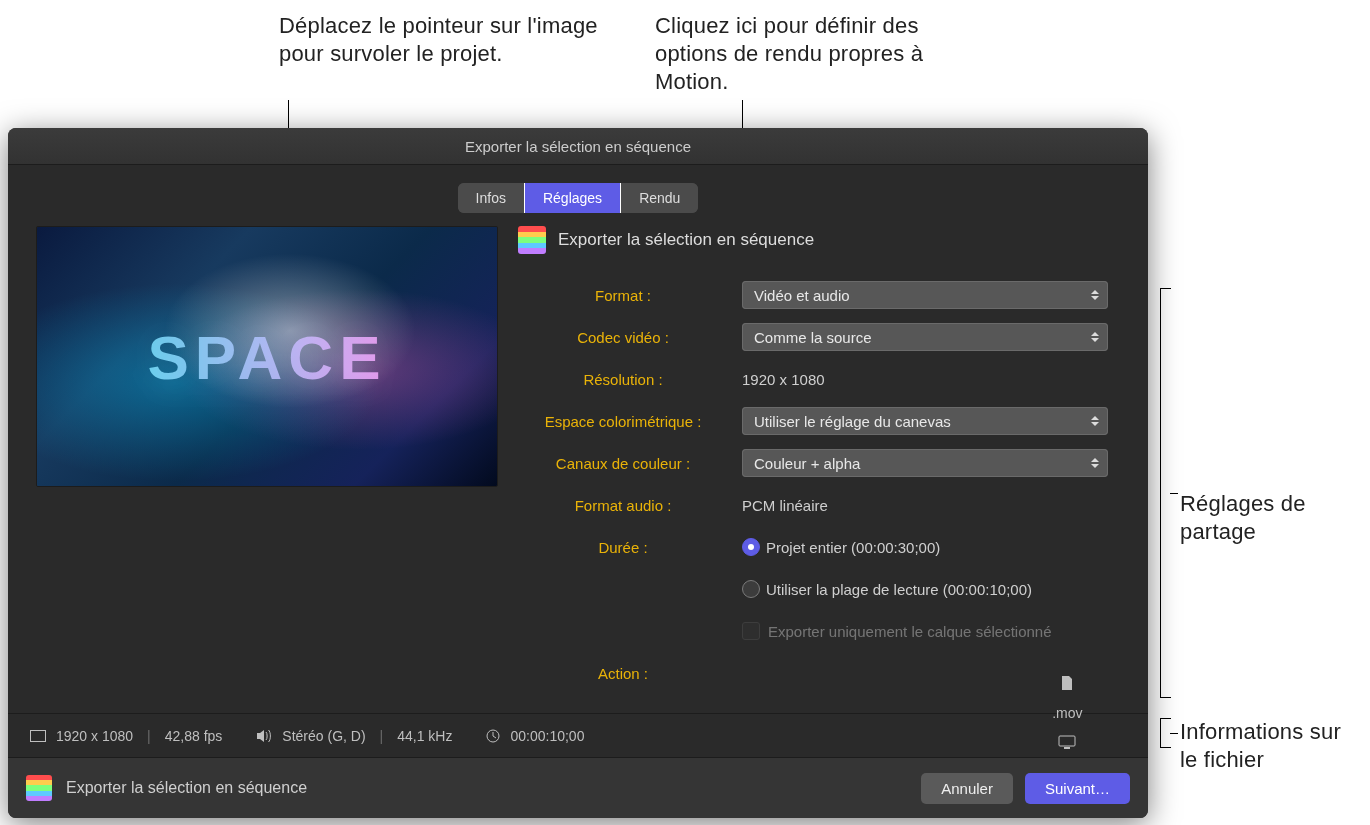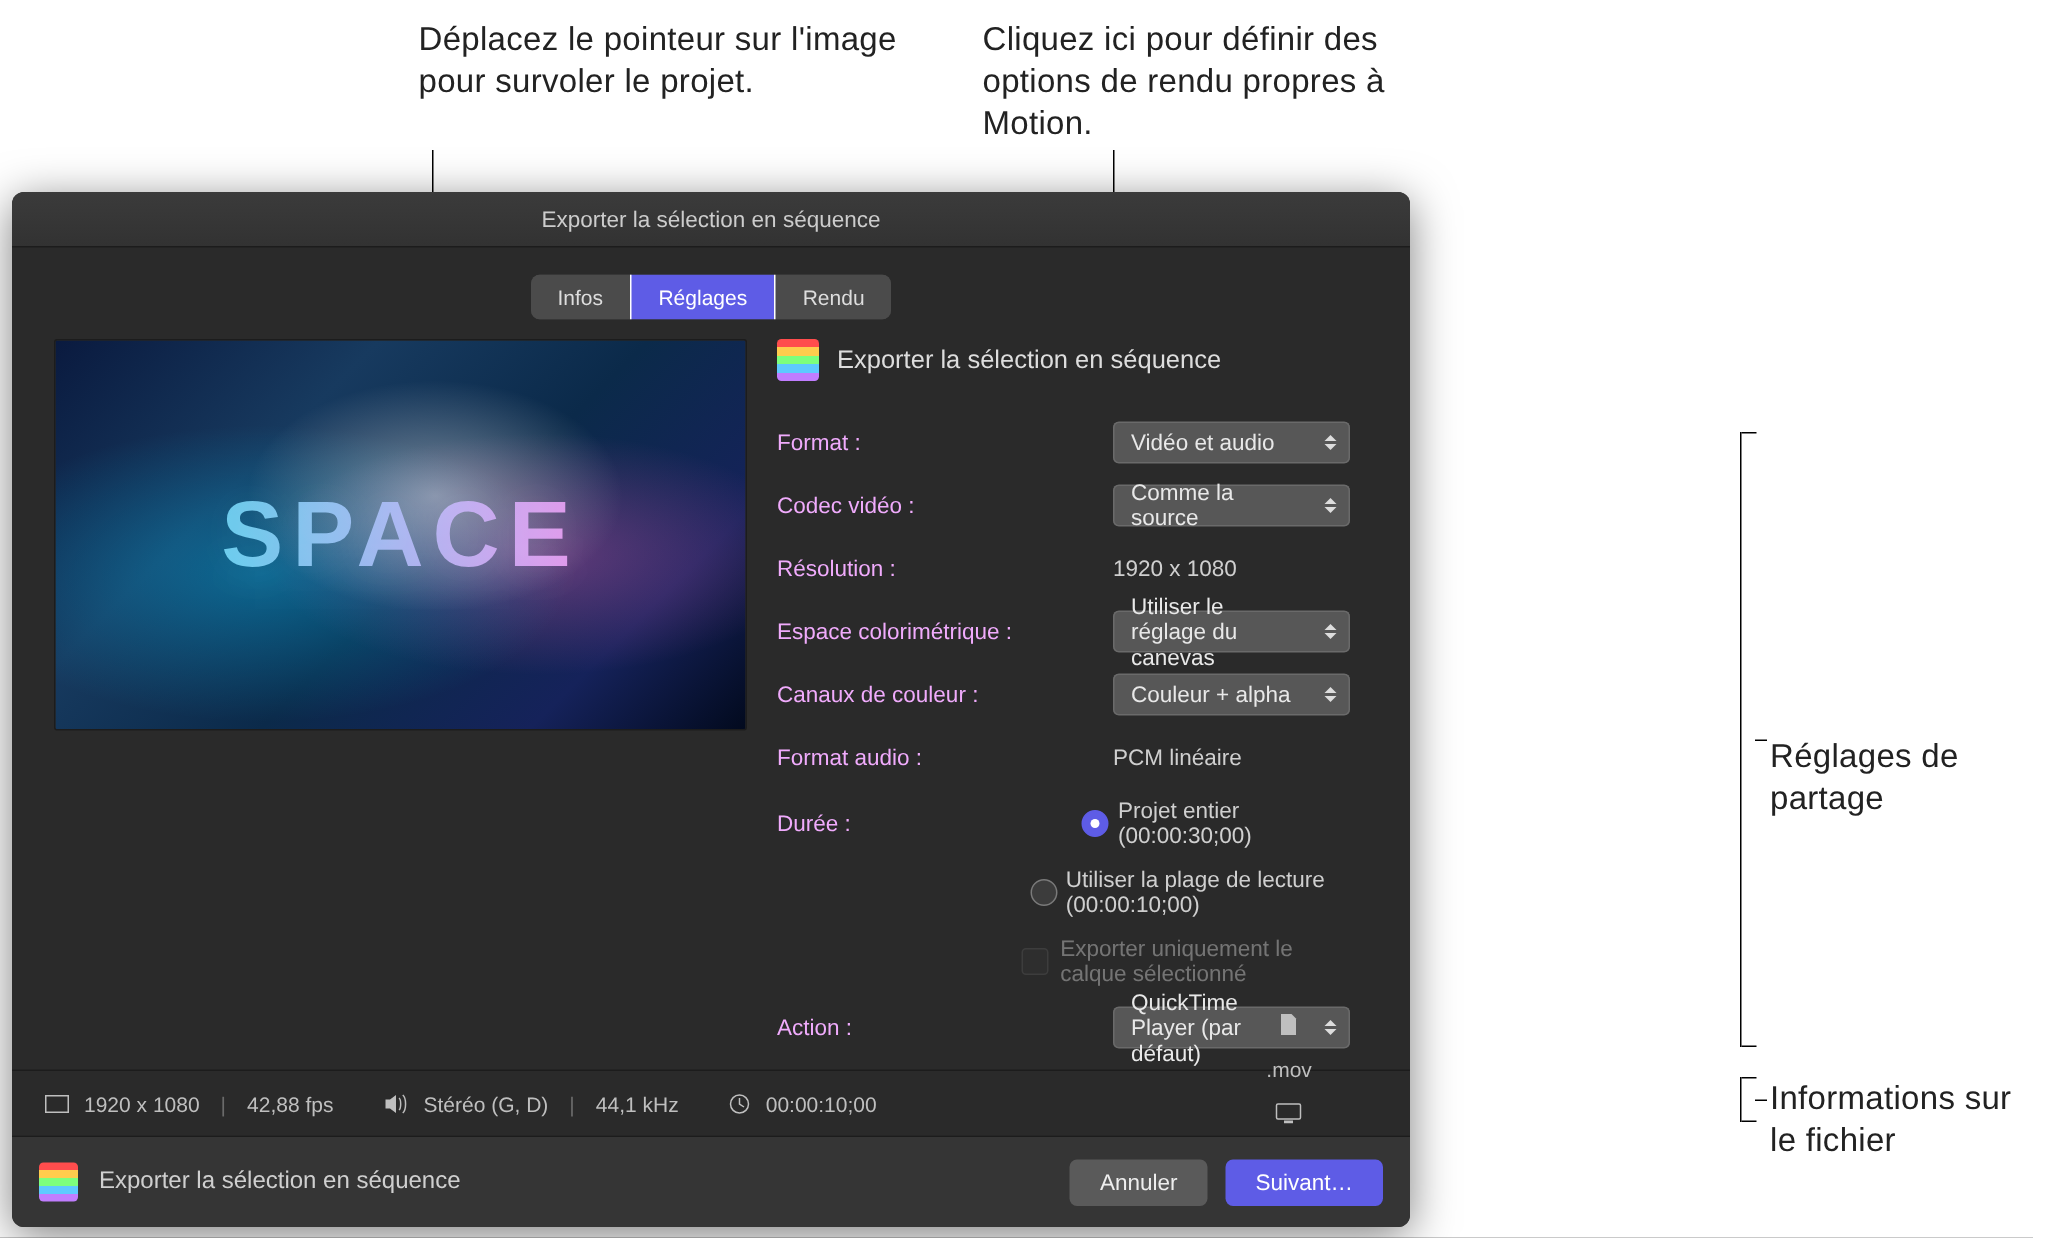--- a/index.html
+++ b/index.html
@@ -3,21 +3,21 @@
 <meta charset="utf-8">
 <style>
   html,body{margin:0;padding:0;background:#fff;font-family:-apple-system,BlinkMacSystemFont,"Helvetica Neue",Arial,sans-serif;color:#222;width:1370px;height:825px;overflow:hidden;}
   .callout{position:absolute;font-size:22px;line-height:28px;color:#222;letter-spacing:.2px;}
   .callout-line{position:absolute;background:#000;}
   .bracket-left{position:absolute;border-left:1px solid #000;}
   .bracket-left::before,.bracket-left::after{content:"";position:absolute;left:0;width:10px;height:1px;background:#000;}
   .bracket::before,.bracket-left::before{top:0;}
   .bracket::after,.bracket-left::after{bottom:0;}
   
-  .window{position:absolute;left:8px;top:128px;width:932px;height:690px;background:#2a2a2a;border-radius:8px;box-shadow:0 6px 30px rgba(0,0,0,.5);overflow:hidden;}
+  .window{position:absolute;left:8px;top:128px;width:1140px;height:690px;background:#2a2a2a;border-radius:8px;box-shadow:0 6px 30px rgba(0,0,0,.5);overflow:hidden;}
   .titlebar{height:36px;background:linear-gradient(#3b3b3b,#323232);color:#ccc;font-size:15px;display:flex;align-items:center;justify-content:center;border-bottom:1px solid #1c1c1c;}
   .tabs{display:flex;justify-content:center;margin-top:18px;}
   .seg{display:flex;border-radius:6px;overflow:hidden;box-shadow:inset 0 0 0 1px #4a4a4a;}
   .seg button{border:none;background:#4b4b4b;color:#ddd;font-size:14px;padding:7px 18px;cursor:pointer;}
   .seg button + button{border-left:1px solid #ffffff;}
   .seg button.active{background:#5e5ce6;color:#fff;}
   .content{position:absolute;left:0;right:0;top:98px;bottom:116px;padding:0 28px;}
   .preview{position:absolute;left:28px;top:0;width:460px;height:259px;border:1px solid #1c1c1c;border-radius:2px;overflow:hidden;}
   .preview-bg{width:100%;height:100%;background:
       radial-gradient(ellipse at 55% 40%,rgba(255,255,255,.45),rgba(255,255,255,0) 35%),
@@ -26,21 +26,21 @@
       linear-gradient(135deg,#0a1a3f 0%,#173a5f 30%,#0b2a4a 55%,#15225a 80%,#020a1e 100%);
       position:relative;}
   .preview-text{position:absolute;left:0;right:0;top:50%;transform:translateY(-50%);text-align:center;font-weight:800;font-size:62px;letter-spacing:6px;
       background:linear-gradient(90deg,#64d0f0,#7ce0ff,#b6c0ff,#f7a8ff,#ffd7f5);
       -webkit-background-clip:text;background-clip:text;color:transparent;opacity:.85;
       text-shadow:0 0 30px rgba(255,255,255,.1);font-family:Arial,Helvetica,sans-serif;text-decoration:underline;}
   .right-pane{position:absolute;left:510px;right:40px;top:0;}
   .section-head{display:flex;align-items:center;gap:12px;color:#ddd;font-size:17px;margin-bottom:26px;}
   .motion-icon{width:28px;height:28px;border-radius:3px;background:linear-gradient(#ff4d4d 0 20%,#ffcc4d 20% 40%,#7dff7d 40% 60%,#5ecaff 60% 80%,#c07dff 80% 100%);}
   .row{display:flex;align-items:center;gap:14px;margin-bottom:12px;min-height:30px;}
-  .row .label{width:210px;text-align:left;color:#f0abfc;font-size:15px;}
+  .row .label{width:210px;text-align:center;color:#eab308;font-size:15px;}
   .value{color:#cfcfcf;font-size:15px;}
   .select{flex:1;position:relative;height:28px;background:#575757;border-radius:4px;display:flex;align-items:center;padding:0 38px 0 12px;color:#e8e8e8;font-size:15px;box-shadow:inset 0 0 0 1px #6a6a6a;}
   .select .chev{position:absolute;right:6px;top:4px;width:14px;height:20px;display:flex;flex-direction:column;justify-content:center;gap:2px;}
   .select .chev::before,.select .chev::after{content:"";display:block;width:0;height:0;margin:0 auto;}
   .select .chev::before{border-left:4px solid transparent;border-right:4px solid transparent;border-bottom:4px solid #ddd;}
   .select .chev::after{border-left:4px solid transparent;border-right:4px solid transparent;border-top:4px solid #ddd;}
   .radio{width:16px;height:16px;border-radius:50%;border:1px solid #7a7a7a;background:#3c3c3c;display:inline-flex;align-items:center;justify-content:center;margin-right:6px;flex:0 0 auto;}
   .radio.checked{background:#5e5ce6;border-color:#5e5ce6;}
   .radio.checked::after{content:"";width:6px;height:6px;border-radius:50%;background:#fff;}
   .checkbox{width:16px;height:16px;border:1px solid #555;background:#333;border-radius:3px;margin-right:8px;flex:0 0 auto;}
@@ -154,24 +154,20 @@
       </div>
       <div class="row disabled" style="margin-top:10px;">
         <div class="label"></div>
         <div style="display:flex;align-items:center;">
           <span class="checkbox"></span>
           <span class="value">Exporter uniquement le calque sélectionné</span>
         </div>
       </div>
       <div class="row" style="margin-top:6px;">
         <div class="label">Action :</div>
-        <div class="select">
-            <span>QuickTime Player (par défaut)</span>
-            <span class="chev"></span>
-          </div>
       </div>
     </div>
   </div>
 
   <div class="status">
     <div class="status-left">
       <span class="ico">
           <svg width="16" height="12" viewBox="0 0 16 12">
             <rect x="0.5" y="0.5" width="15" height="11" fill="none" stroke="#bfbfbf"></rect>
           </svg>

